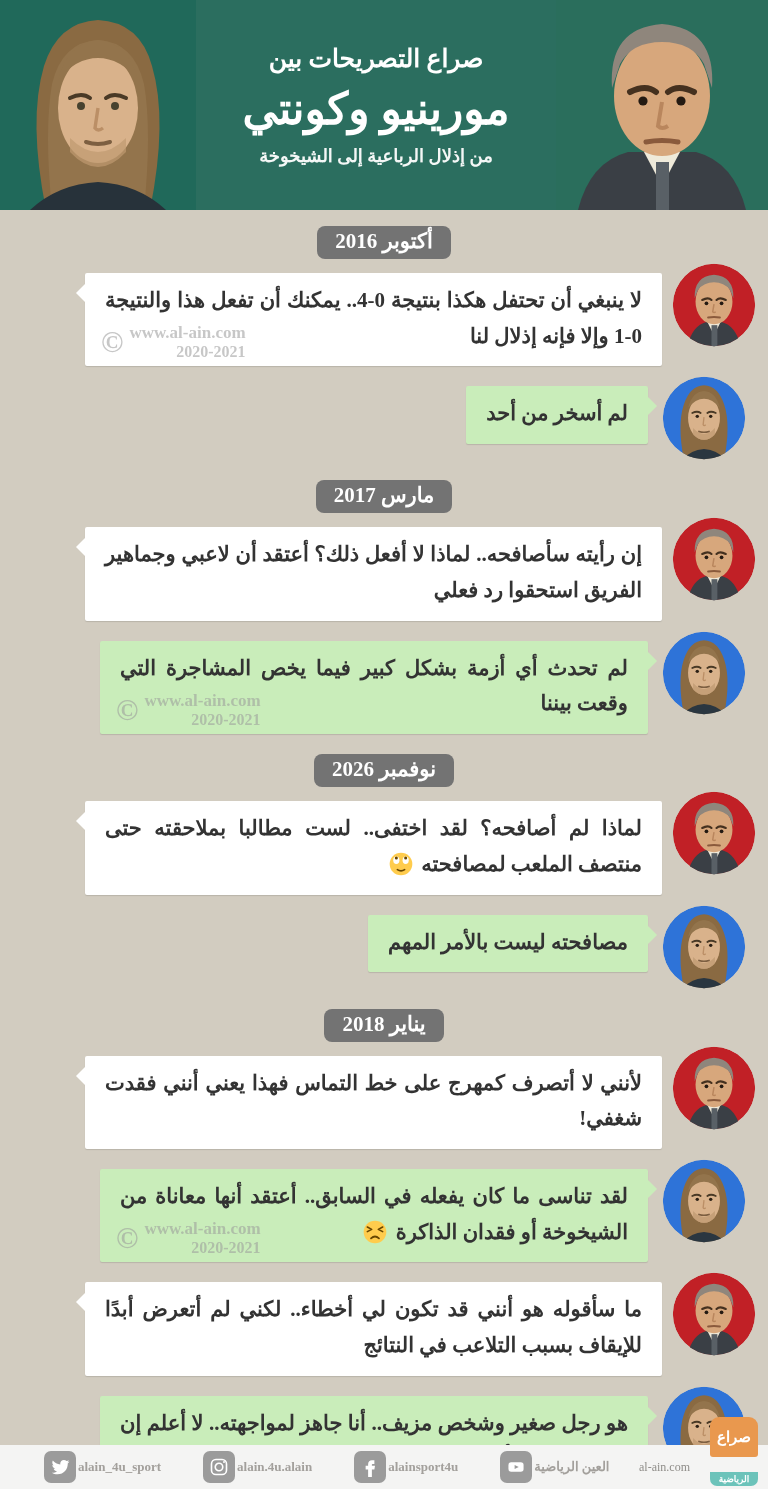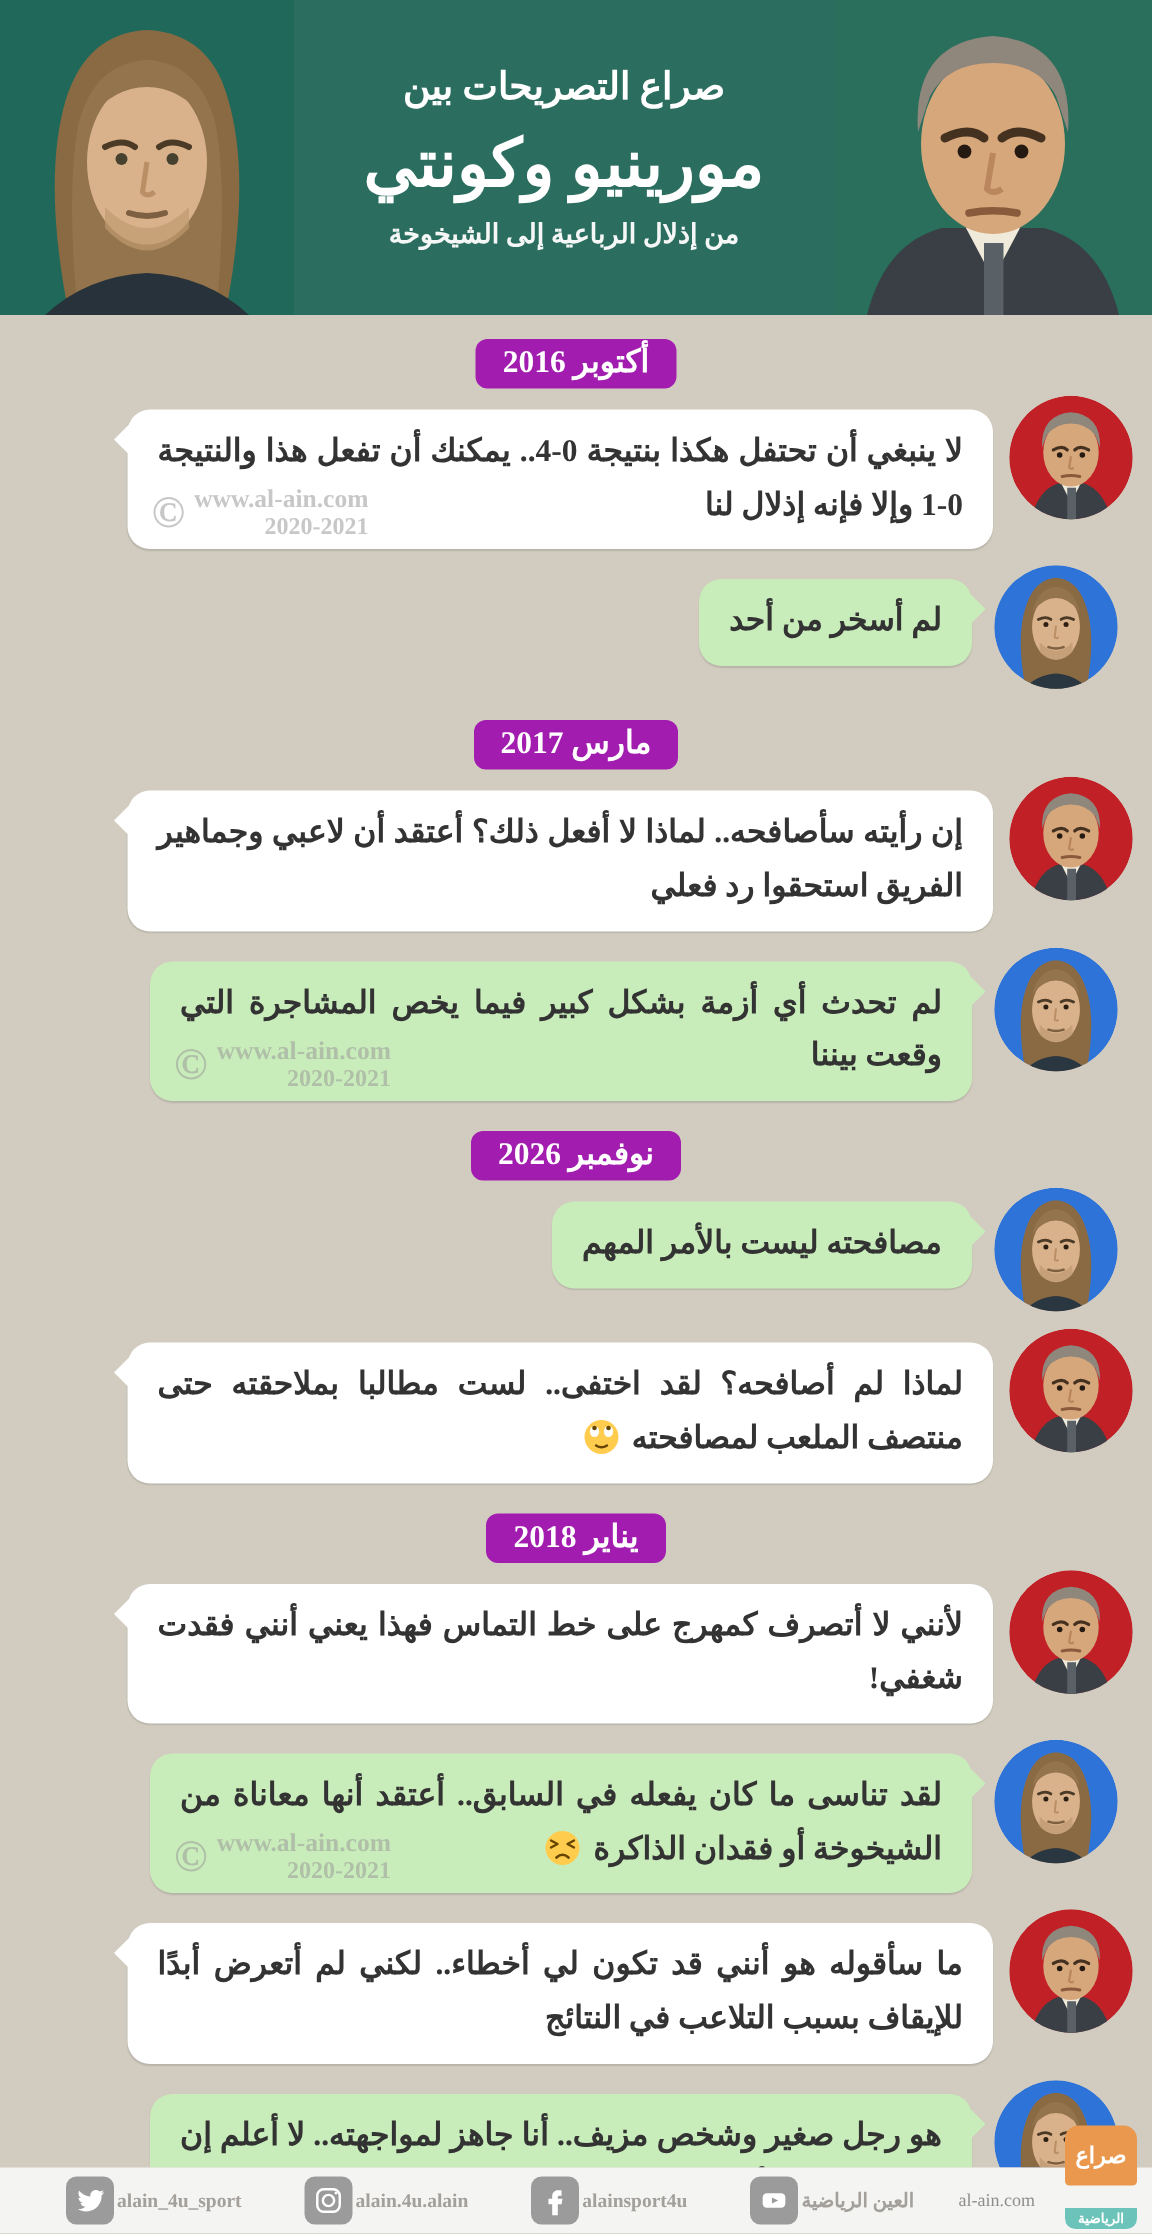--- a/index.html
+++ b/index.html
@@ -15,32 +15,32 @@
   .header-titles { position:absolute; left:200px; right:216px; top:0; height:210px;
     display:flex; flex-direction:column; align-items:center; justify-content:center; gap:10px;
     color:#fff; direction:rtl; text-align:center; }
   .h-small { font-size:25px; font-weight:bold; letter-spacing:0; }
   .h-big { font-size:44px; font-weight:bold; }
   .h-sub { font-size:18px; font-weight:bold; opacity:.95; }
 
   
   .chat { flex:1 1 auto; background:#d2ccc0; padding:4px 0 6px 0; overflow:hidden; direction:rtl; }
   .date-row { display:flex; justify-content:center; margin:12px 0 14px 0; }
-  .date-badge { background:#a21caf; color:#ffffff; font-size:21px; font-weight:bold;
+  .date-badge { background:#737373; color:#ffffff; font-size:21px; font-weight:bold;
     padding:3px 18px 5px 18px; border-radius:8px; direction:rtl; }
 
   .row { display:flex; align-items:flex-start; margin-bottom:20px; }
   .row.mou { padding-right:12px; padding-left:85px; }
   .row.con { padding-right:22px; padding-left:95px; }
 
   .avatar { width:84px; height:84px; flex:0 0 auto; margin-top:-10px; }
   .row.mou .avatar { margin-right:0; margin-left:10px; order:-1; } 
   .row.con .avatar { margin-left:14px; }
 
-  .bubble { position:relative; border-radius:15px; padding:10px 20px 12px 20px;
+  .bubble { position:relative; border-radius:2px; padding:10px 20px 12px 20px;
     font-size:21px; font-weight:bold; color:#333; line-height:1.7; direction:rtl;
     text-align:justify; text-align-last:right; box-shadow:0 1px 1px rgba(0,0,0,.12); }
   .bubble.white { background:#ffffff; flex:1 1 auto; }
   .bubble.green { background:#c9edba; width:fit-content; max-width:548px; }
 
   .bubble.white::after { content:""; position:absolute; top:10px; left:-9px;
     border:10px solid transparent; border-right-color:#ffffff; border-left:0; }
   .bubble.green::after { content:""; position:absolute; top:10px; right:-9px;
     border:10px solid transparent; border-left-color:#c9edba; border-right:0; }
 
@@ -209,43 +209,43 @@
               <span class="wm-2">2020-2021</span>
             </span>
         </div>
       </div>
     </div>
 
     <div class="date-row">
         <span class="date-badge">نوفمبر 2026</span>
       </div>
 
-    <div class="row con">
-      <svg class="avatar" viewBox="0 0 100 100">
-          <use href="#sym-conte"></use>
-        </svg>
-      <div class="bubble green">
-        <span class="msg-text">مصافحته ليست بالأمر المهم</span>
-      </div>
-    </div>
-
     <div class="row mou">
       <svg class="avatar" viewBox="0 0 100 100">
           <use href="#sym-mourinho"></use>
         </svg>
       <div class="bubble white">
         <span class="msg-text">لماذا لم أصافحه؟ لقد اختفى.. لست مطالبا بملاحقته حتى منتصف الملعب لمصافحته</span>
         <svg class="emo" viewBox="0 0 36 36">
           <circle cx="18" cy="18" r="17" fill="#ffcc4d"></circle>
           <ellipse cx="11" cy="12.5" rx="4.6" ry="5.6" fill="#fff"></ellipse>
           <ellipse cx="25" cy="12.5" rx="4.6" ry="5.6" fill="#fff"></ellipse>
           <circle cx="11" cy="9" r="2.3" fill="#664500"></circle>
           <circle cx="25" cy="9" r="2.3" fill="#664500"></circle>
           <path d="M12.5 26.5 q5.5 3.5 11 0" stroke="#664500" stroke-width="2.4" fill="none" stroke-linecap="round"></path>
         </svg>
+      </div>
+    </div>
+
+    <div class="row con">
+      <svg class="avatar" viewBox="0 0 100 100">
+          <use href="#sym-conte"></use>
+        </svg>
+      <div class="bubble green">
+        <span class="msg-text">مصافحته ليست بالأمر المهم</span>
       </div>
     </div>
 
     <div class="date-row">
         <span class="date-badge">يناير 2018</span>
       </div>
 
     <div class="row mou">
       <svg class="avatar" viewBox="0 0 100 100">
           <use href="#sym-mourinho"></use>

